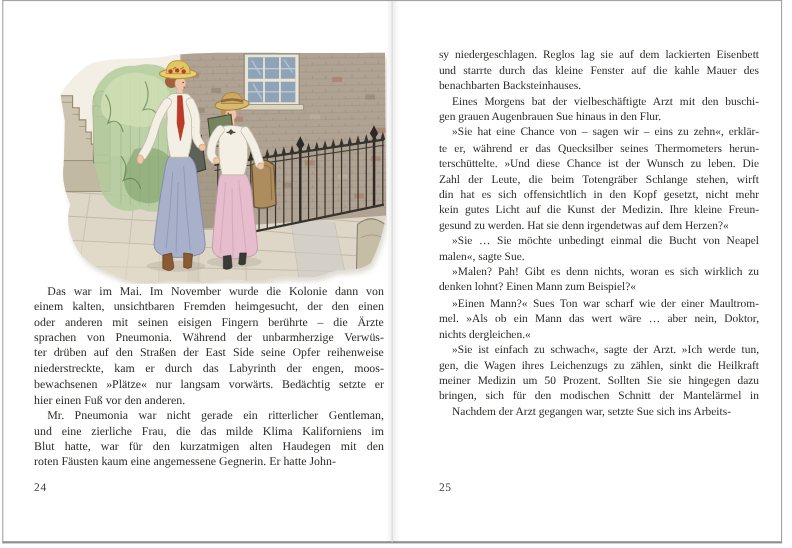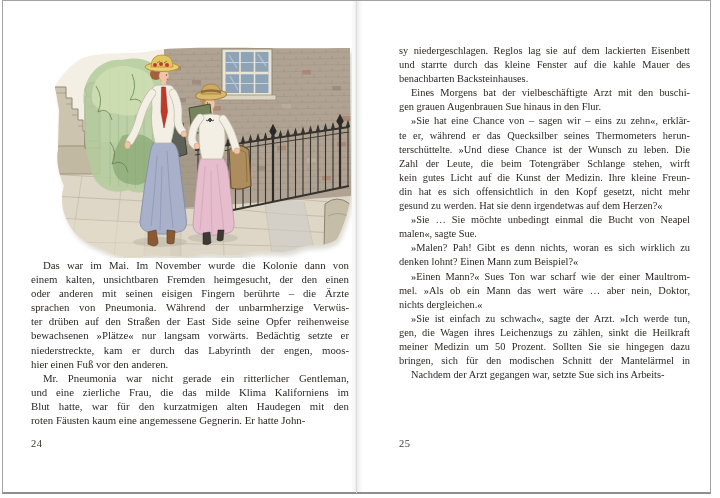--- a/index.html
+++ b/index.html
@@ -204,40 +204,40 @@
     </g>
   </g>
 </svg>
 
 <div id="left-text" class="textblock">
     <div class="line indent">Das war im Mai. Im November wurde die Kolonie dann von</div>
     <div class="line">einem kalten, unsichtbaren Fremden heimgesucht, der den einen</div>
     <div class="line">oder anderen mit seinen eisigen Fingern berührte – die Ärzte</div>
     <div class="line">sprachen von Pneumonia. Während der unbarmherzige Verwüs-</div>
     <div class="line">ter drüben auf den Straßen der East Side seine Opfer reihenweise</div>
+    <div class="line">niederstreckte, kam er durch das Labyrinth der engen, moos-</div>
     <div class="line">bewachsenen »Plätze« nur langsam vorwärts. Bedächtig setzte er</div>
-    <div class="line">niederstreckte, kam er durch das Labyrinth der engen, moos-</div>
     <div class="line para-end">hier einen Fuß vor den anderen.</div>
     <div class="line indent">Mr. Pneumonia war nicht gerade ein ritterlicher Gentleman,</div>
     <div class="line">und eine zierliche Frau, die das milde Klima Kaliforniens im</div>
     <div class="line">Blut hatte, war für den kurzatmigen alten Haudegen mit den</div>
     <div class="line para-end">roten Fäusten kaum eine angemessene Gegnerin. Er hatte John-</div>
   </div>
 <div id="right-text" class="textblock">
     <div class="line">sy niedergeschlagen. Reglos lag sie auf dem lackierten Eisenbett</div>
     <div class="line">und starrte durch das kleine Fenster auf die kahle Mauer des</div>
     <div class="line para-end">benachbarten Backsteinhauses.</div>
     <div class="line indent">Eines Morgens bat der vielbeschäftigte Arzt mit den buschi-</div>
     <div class="line para-end">gen grauen Augenbrauen Sue hinaus in den Flur.</div>
     <div class="line indent">»Sie hat eine Chance von – sagen wir – eins zu zehn«, erklär-</div>
     <div class="line">te er, während er das Quecksilber seines Thermometers herun-</div>
     <div class="line">terschüttelte. »Und diese Chance ist der Wunsch zu leben. Die</div>
     <div class="line">Zahl der Leute, die beim Totengräber Schlange stehen, wirft</div>
+    <div class="line">din hat es sich offensichtlich in den Kopf gesetzt, nicht mehr</div>
     <div class="line">kein gutes Licht auf die Kunst der Medizin. Ihre kleine Freun-</div>
-    <div class="line">din hat es sich offensichtlich in den Kopf gesetzt, nicht mehr</div>
     <div class="line para-end">gesund zu werden. Hat sie denn irgendetwas auf dem Herzen?«</div>
     <div class="line indent">»Sie … Sie möchte unbedingt einmal die Bucht von Neapel</div>
     <div class="line para-end">malen«, sagte Sue.</div>
     <div class="line indent">»Malen? Pah! Gibt es denn nichts, woran es sich wirklich zu</div>
     <div class="line para-end">denken lohnt? Einen Mann zum Beispiel?«</div>
     <div class="line indent">»Einen Mann?« Sues Ton war scharf wie der einer Maultrom-</div>
     <div class="line">mel. »Als ob ein Mann das wert wäre … aber nein, Doktor,</div>
     <div class="line para-end">nichts dergleichen.«</div>
     <div class="line indent">»Sie ist einfach zu schwach«, sagte der Arzt. »Ich werde tun,</div>
     <div class="line">gen, die Wagen ihres Leichenzugs zu zählen, sinkt die Heilkraft</div>

